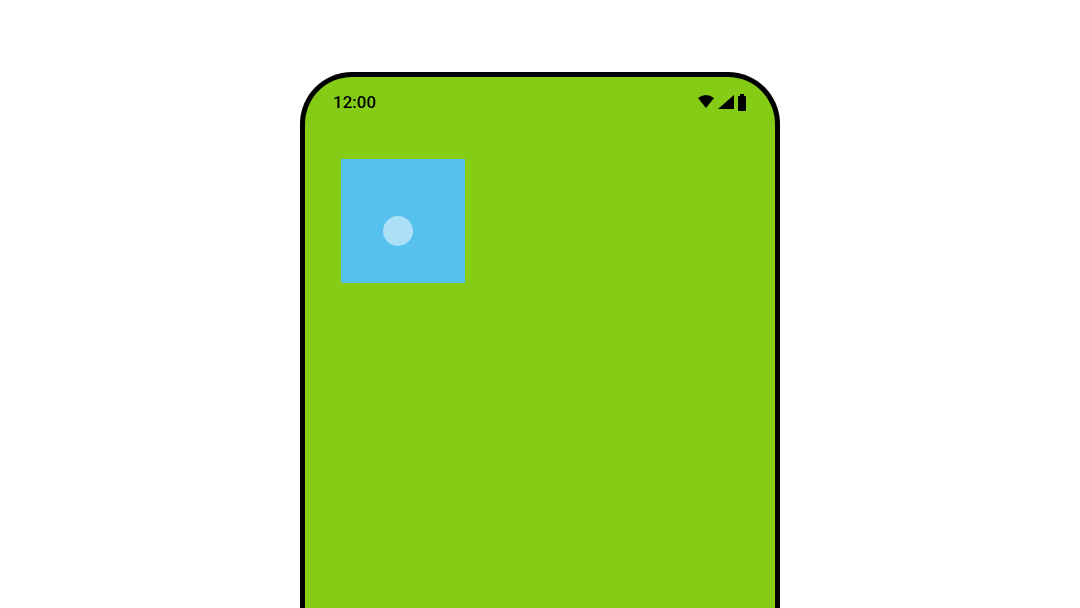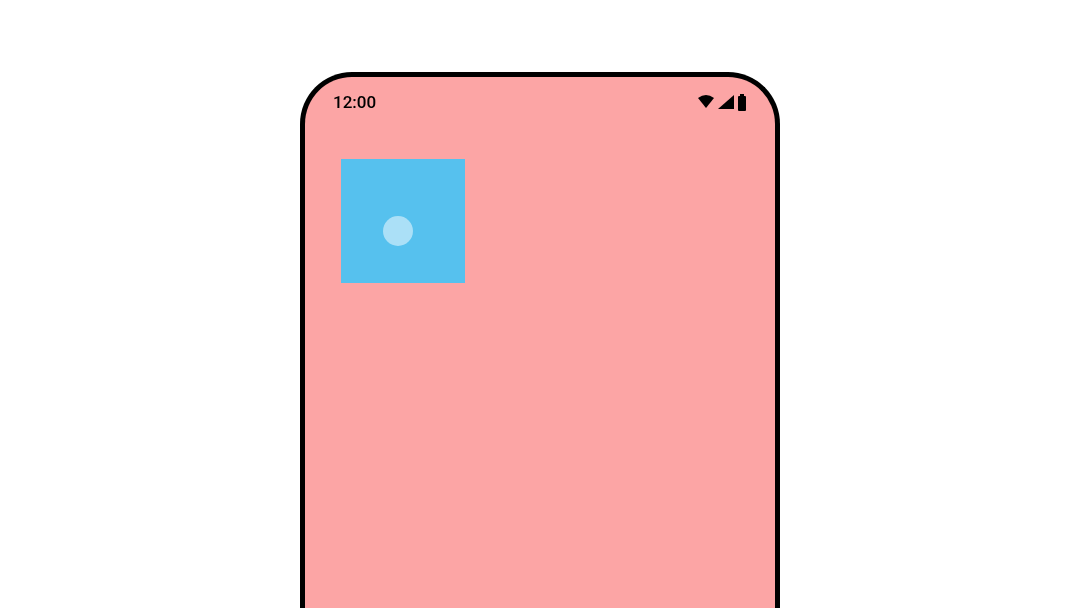--- a/index.html
+++ b/index.html
@@ -17,21 +17,21 @@
     .device-frame {
       position: absolute;
       left: 300px;
       top: 72px;
       width: 480px;
       height: 536px;
       border: 5px solid #000000;
       border-bottom: none;
       border-top-left-radius: 52px;
       border-top-right-radius: 52px;
-      background: #fca5a5;
+      background: #84cc16;
       overflow: hidden;
     }
     .status-bar {
       position: absolute;
       top: 0;
       left: 0;
       right: 0;
       height: 50px;
       display: flex;
       align-items: center;

